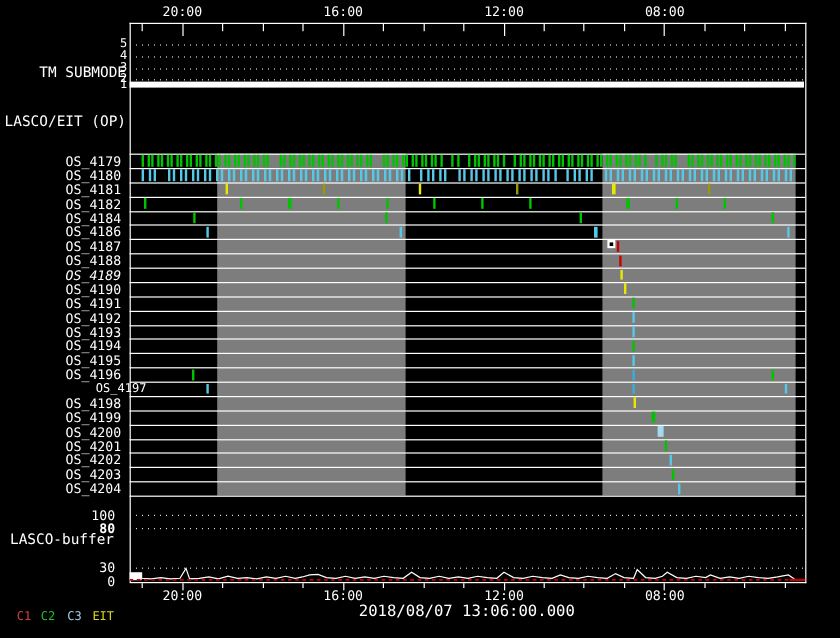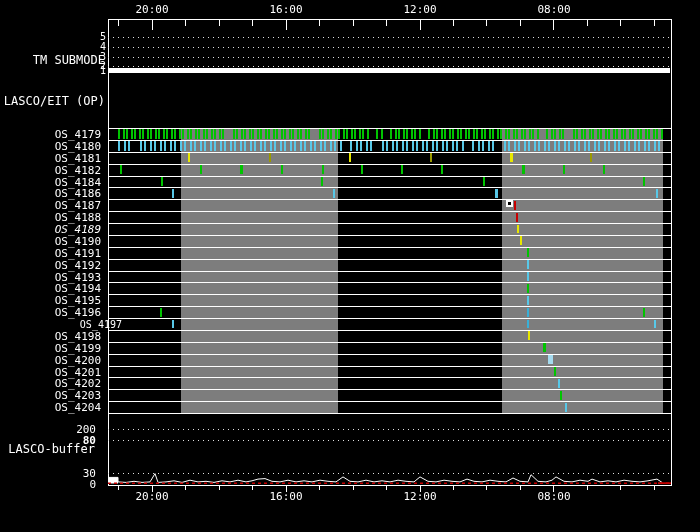--- a/index.html
+++ b/index.html
@@ -394,29 +394,36 @@
       <div style="position: absolute; left: 554px; top: 367px; width: 2px; height: 8.875px; background: rgb(0, 196, 0);"></div>
       <div style="position: absolute; left: 0px; top: 378.375px; width: 101px; text-align: right; font-size: 11px; line-height: 11px;">OS_4202</div>
       <div style="position: absolute; left: 558px; top: 378.875px; width: 2px; height: 8.875px; background: rgb(88, 200, 232);"></div>
       <div style="position: absolute; left: 0px; top: 390.25px; width: 101px; text-align: right; font-size: 11px; line-height: 11px;">OS_4203</div>
       <div style="position: absolute; left: 560px; top: 390.75px; width: 2px; height: 8.875px; background: rgb(0, 196, 0);"></div>
       <div style="position: absolute; left: 0px; top: 402.125px; width: 101px; text-align: right; font-size: 11px; line-height: 11px;">OS_4204</div>
       <div style="position: absolute; left: 565px; top: 402.625px; width: 2px; height: 8.875px; background: rgb(88, 200, 232);"></div>
       <div style="position: absolute; left: 108px; top: 428.5px; width: 563px; height: 1px; background: repeating-linear-gradient(90deg, rgb(224, 224, 224) 0px, rgb(224, 224, 224) 1px, transparent 1px, transparent 5px);"></div>
       <div style="position: absolute; left: 108px; top: 439.5px; width: 563px; height: 1px; background: repeating-linear-gradient(90deg, rgb(224, 224, 224) 0px, rgb(224, 224, 224) 1px, transparent 1px, transparent 5px);"></div>
       <div style="position: absolute; left: 108px; top: 472.5px; width: 563px; height: 1px; background: repeating-linear-gradient(90deg, rgb(224, 224, 224) 0px, rgb(224, 224, 224) 1px, transparent 1px, transparent 5px);"></div>
-      <div style="position: absolute; left: 0px; top: 423.5px; width: 96px; text-align: right; font-size: 11px; line-height: 11px;">200</div>
+      <div style="position: absolute; left: 0px; top: 423.5px; width: 96px; text-align: right; font-size: 11px; line-height: 11px;">100</div>
       <div style="position: absolute; left: 0px; top: 434.5px; width: 96px; text-align: right; font-size: 11px; line-height: 11px; font-weight: bold;">80</div>
       <div style="position: absolute; left: 0px; top: 467.5px; width: 96px; text-align: right; font-size: 11px; line-height: 11px;">30</div>
       <div style="position: absolute; left: 0px; top: 478.5px; width: 96px; text-align: right; font-size: 11px; line-height: 11px;">0</div>
       <svg width="700" height="532" style="position: absolute; left: 0px; top: 0px; pointer-events: none;">
         <rect x="108" y="477.45" width="10" height="6.050000000000011" fill="#fff"></rect>
         <polyline points="108,477.4 118,477.4 118,481.9 126,482.4 134,481.3 142,482.4 150,481.9 155,473.6 158,482.4 166,481.9 174,480.8 182,482.4 190,480.2 198,481.9 206,481.3 214,482.4 222,480.8 230,481.9 238,480.2 246,481.9 252,480.8 258,479.1 265,478.6 272,481.3 280,481.9 288,480.2 296,481.9 304,480.8 312,481.9 320,480.2 328,481.3 336,481.9 343,476.9 350,481.3 358,481.9 366,480.2 374,481.9 382,480.8 390,481.9 398,480.2 406,481.3 414,481.9 420,476.9 428,481.3 436,481.9 444,480.2 452,481.3 460,481.9 467,479.1 474,481.3 482,481.9 490,480.2 498,481.3 506,481.9 513,478.0 520,481.3 528,481.9 531,474.7 538,481.3 546,481.9 552,480.2 556,476.9 564,481.3 572,481.9 580,480.2 588,481.3 592,479.1 600,481.9 608,480.8 616,481.9 624,480.2 632,481.3 640,481.9 648,480.8 657,479.1 662,482.4" fill="none" stroke="#fff" stroke-width="1"></polyline>
         <line x1="108" x2="671" y1="483.2" y2="483.2" stroke="#c80000" stroke-width="1.6" stroke-dasharray="3 3"></line>
         <line x1="658" x2="671" y1="483.2" y2="483.2" stroke="#c80000" stroke-width="1.8"></line>
       </svg>
       <div style="position: absolute; left: 506px; top: 200px; width: 7px; height: 7px; border: 2px solid rgb(255, 255, 255); background: rgb(0, 0, 0); box-sizing: border-box;"></div>
     </div>
 
   <div class="lbl rt" style="left:0;top:54px;width:105px;">TM SUBMODE</div>
   <div class="lbl rt" style="left:0;top:95px;width:105px;">LASCO/EIT (OP)</div>
   <div class="lbl rt" style="left:0;top:443px;width:95px;">LASCO-buffer</div>
+  <div class="lbl ctr" style="left:389px;top:503px;font-size:13px;line-height:13px;">2018/08/07 13:06:00.000</div>
+  <div id="legend" class="abs" style="left:0;top:509px;width:700px;height:14px;">
+      <span style="position: absolute; top: 0px; font-size: 10px; line-height: 12px; left: 14px; color: rgb(208, 64, 64);">C1</span>
+      <span style="position: absolute; top: 0px; font-size: 10px; line-height: 12px; left: 34px; color: rgb(32, 192, 32);">C2</span>
+      <span style="position: absolute; top: 0px; font-size: 10px; line-height: 12px; left: 56px; color: rgb(156, 205, 224);">C3</span>
+      <span style="position: absolute; top: 0px; font-size: 10px; line-height: 12px; left: 77px; color: rgb(216, 216, 32);">EIT</span>
+    </div>
 </div>
 
 </body></html>

